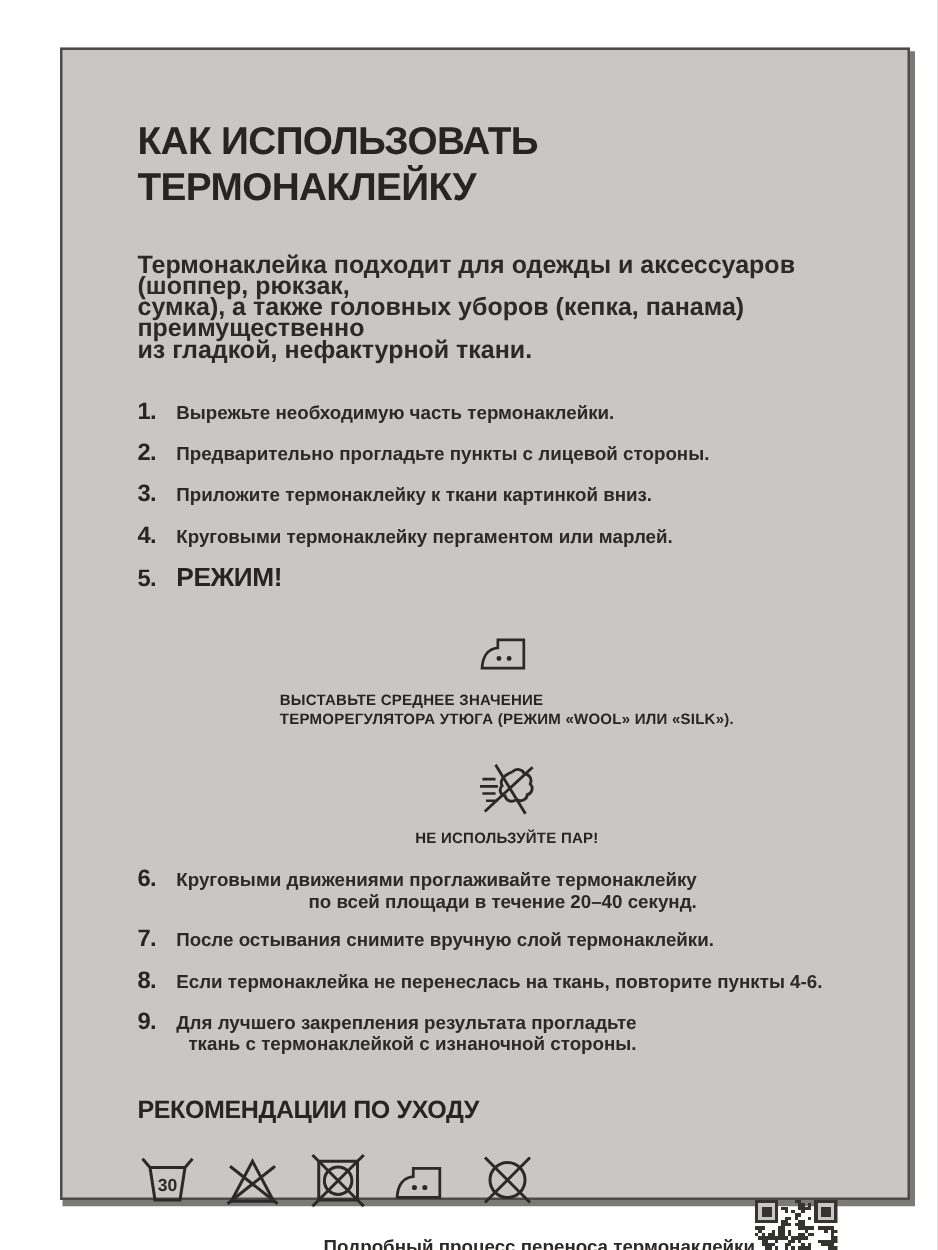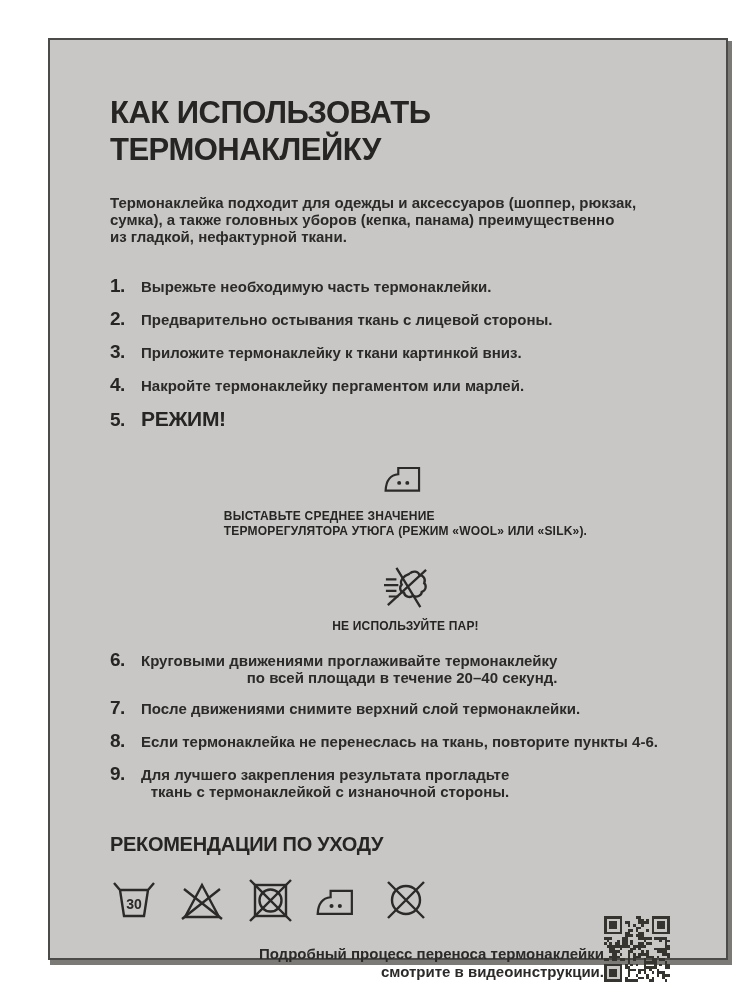--- a/index.html
+++ b/index.html
@@ -13,21 +13,21 @@
     box-sizing:border-box;background:#c8c7c5;
     border:2px solid #4b4b49;
     box-shadow:3px 4px 0 1px #7b7a77;
     padding:46px 56px 0 60px;
   }
   .title{
     font-size:31px;line-height:37px;font-weight:800;letter-spacing:-0.5px;
     text-transform:uppercase;margin:8px 0 0 0;white-space:pre-line;color:#262523;
   }
   .intro{
-    margin-top:26px;font-size:15px;line-height:17px;font-weight:600;
+    margin-top:36px;font-size:20px;line-height:17px;font-weight:600;
     white-space:pre-line;
   }
   .steps{margin-top:30px;}
   .step-row{display:flex;align-items:baseline;margin-bottom:11px;}
   .step-num{
     flex:0 0 31px;font-size:19px;font-weight:800;letter-spacing:-0.5px;color:#262523;
   }
   .step-text{font-size:15px;line-height:17px;font-weight:600;white-space:pre-line;text-align:right;}
   .important-label{font-size:21px;font-weight:800;letter-spacing:-0.3px;color:#262523;}
   .important-row{margin-bottom:4px;}
@@ -75,29 +75,29 @@
 сумка), а также головных уборов (кепка, панама) преимущественно
 из гладкой, нефактурной ткани.</p>
 
   <div class="steps">
     <div class="step-row">
       <span class="step-num">1.</span>
       <span class="step-text">Вырежьте необходимую часть термонаклейки.</span>
     </div>
     <div class="step-row">
       <span class="step-num">2.</span>
-      <span class="step-text">Предварительно остывания ткань с лицевой стороны.</span>
+      <span class="step-text">Предварительно прогладьте пункты с лицевой стороны.</span>
     </div>
     <div class="step-row">
       <span class="step-num">3.</span>
       <span class="step-text">Приложите термонаклейку к ткани картинкой вниз.</span>
     </div>
     <div class="step-row">
       <span class="step-num">4.</span>
-      <span class="step-text">Накройте термонаклейку пергаментом или марлей.</span>
+      <span class="step-text">Круговыми термонаклейку пергаментом или марлей.</span>
     </div>
     <div class="step-row important-row">
       <span class="step-num">5.</span>
       <span class="important-label">РЕЖИМ!</span>
     </div>
   </div>
 
   <div class="notice-row first">
     <span class="notice-icon">
       <svg class="sym" width="47" height="38" viewBox="0 0 52 42">
@@ -122,21 +122,21 @@
   </div>
 
   <div class="steps second">
     <div class="step-row">
       <span class="step-num">6.</span>
       <span class="step-text">Круговыми движениями проглаживайте термонаклейку
 по всей площади в течение 20–40 секунд.</span>
     </div>
     <div class="step-row">
       <span class="step-num">7.</span>
-      <span class="step-text">После движениями снимите верхний слой термонаклейки.</span>
+      <span class="step-text">После остывания снимите вручную слой термонаклейки.</span>
     </div>
     <div class="step-row">
       <span class="step-num">8.</span>
       <span class="step-text">Если термонаклейка не перенеслась на ткань, повторите пункты 4-6.</span>
     </div>
     <div class="step-row">
       <span class="step-num">9.</span>
       <span class="step-text">Для лучшего закрепления результата прогладьте
 ткань с термонаклейкой с изнаночной стороны.</span>
     </div>

